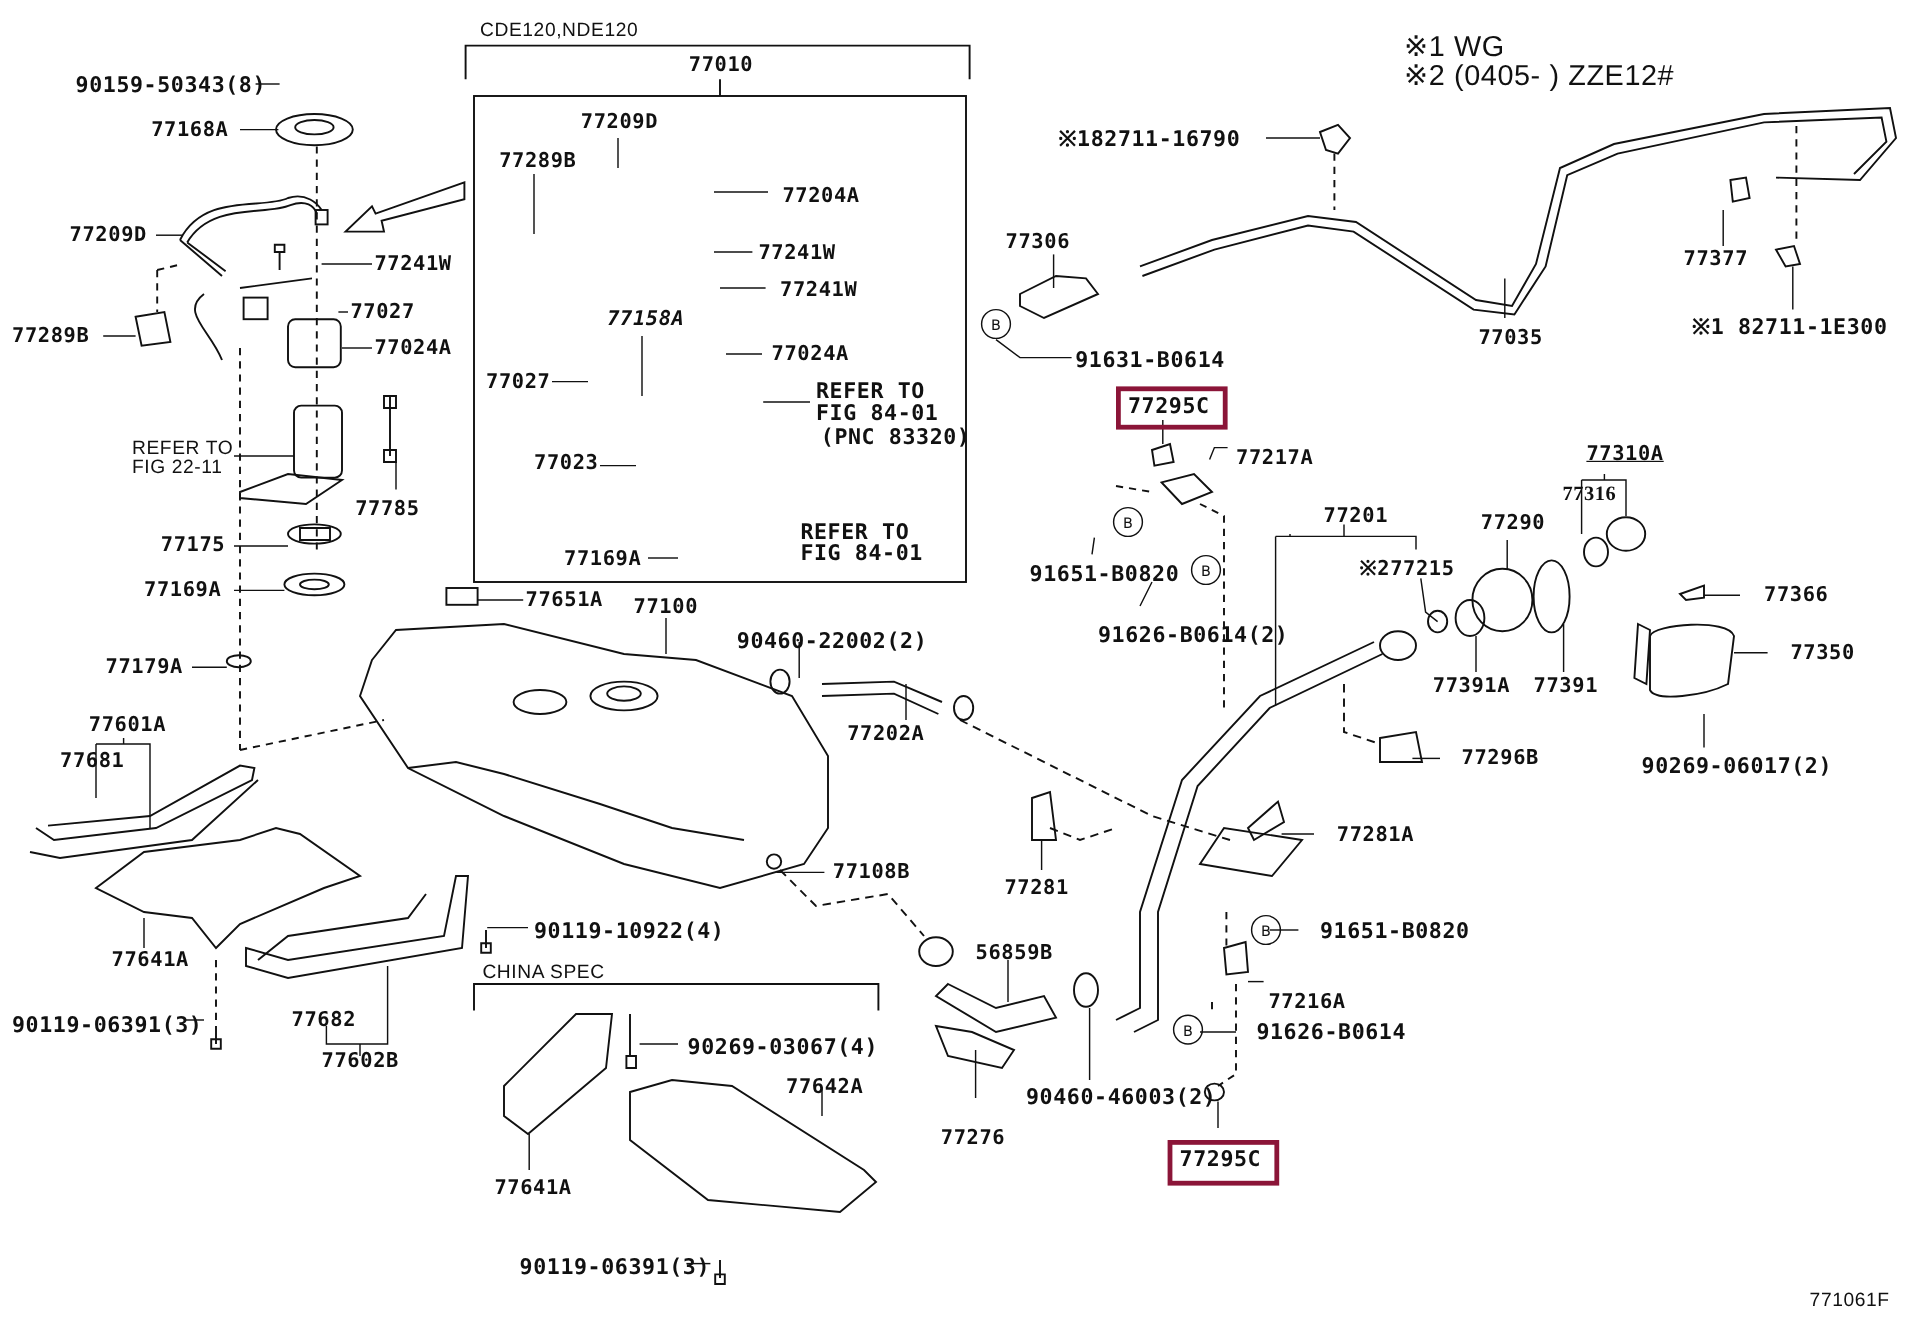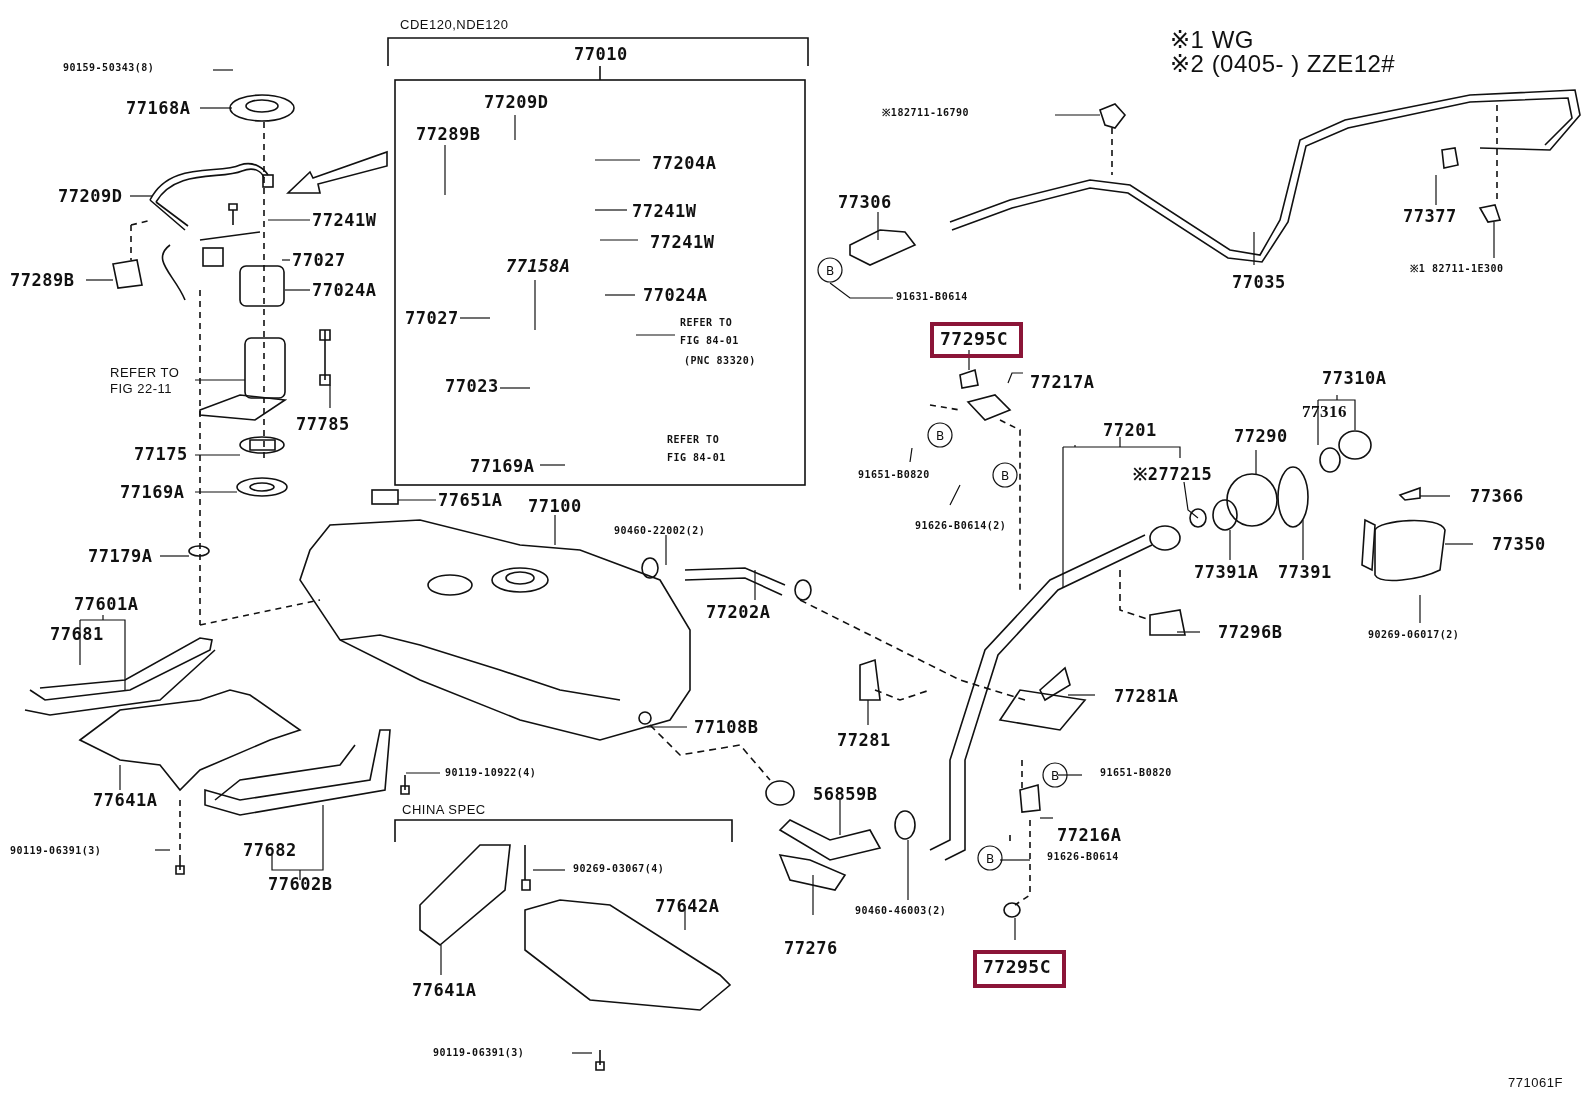--- a/index.html
+++ b/index.html
@@ -1,20 +1,20 @@
 <!DOCTYPE html>
 <html><head>
 <meta charset="utf-8">
 <style>
   html, body { margin:0; padding:0; background:#ffffff; }
   body { width:1592px; height:1099px; position:relative; overflow:hidden; font-family:"DejaVu Sans Mono","Liberation Mono",monospace; }
   #diagram { position:absolute; left:0; top:0; width:1592px; height:1099px; }
   .lbl { position:absolute; font-family:"DejaVu Sans Mono","Liberation Mono",monospace; font-weight:bold; font-size:17px; color:#111; white-space:nowrap; line-height:1; letter-spacing:0.5px; }
-  .lbl.sm { font-size:10px; }
-  .lbl.thin { font-family:"Liberation Sans","DejaVu Sans",sans-serif; font-weight:normal; font-size:13px; }
+  .lbl.sm { font-size:18px; }
+  .lbl.thin { font-family:"Liberation Sans","DejaVu Sans",sans-serif; font-weight:normal; font-size:16px; }
   .lbl.note { font-family:"Liberation Sans","DejaVu Sans",sans-serif; font-weight:normal; font-size:24px; }
   .hl { position:absolute; border:4px solid #8b1538; box-sizing:border-box; }
   .hl .lbl { position:static; display:block; padding:4px 4px 0 6px; font-size:18px; }
 </style>
 </head>
 <body>
 
 <svg id="diagram" viewBox="0 0 1592 1099" xmlns="http://www.w3.org/2000/svg" fill="none" stroke="#111" stroke-width="1.6">
 
   <g>
@@ -276,21 +276,21 @@
 <div class="hl" style="left: 930px; top: 322px; width: 93px; height: 36px; border-color: rgb(139, 21, 56);">
   <span class="lbl">77295C</span>
 </div>
 <div class="lbl" style="left:1030px;top:374px;">77217A</div>
 <div class="lbl sm" style="left:858px;top:470px;">91651-B0820</div>
 <div class="lbl sm" style="left:915px;top:521px;">91626-B0614(2)</div>
 <div class="lbl" style="left:1103px;top:422px;">77201</div>
 <div class="lbl" style="left:1133px;top:466px;">※277215</div>
 <div class="lbl" style="left:1234px;top:428px;">77290</div>
 <div class="lbl" style="left:1302px;top:403px;font-family:Liberation Serif, serif;">77316</div>
-<div class="lbl" style="left:1322px;top:370px;">77310A</div>
+<div class="lbl" style="left:1322px;top:370px;text-decoration:underline;">77310A</div>
 <div class="lbl" style="left:1470px;top:488px;">77366</div>
 <div class="lbl" style="left:1492px;top:536px;">77350</div>
 <div class="lbl" style="left:1194px;top:564px;">77391A</div>
 <div class="lbl" style="left:1278px;top:564px;">77391</div>
 <div class="lbl" style="left:1218px;top:624px;text-align:center;">77296B</div>
 <div class="lbl sm" style="left:1368px;top:630px;">90269-06017(2)</div>
 <div class="lbl" style="left:1114px;top:688px;">77281A</div>
 
 <div class="lbl" style="left:837px;top:732px;">77281</div>
 <div class="lbl" style="left:813px;top:786px;">56859B</div>

